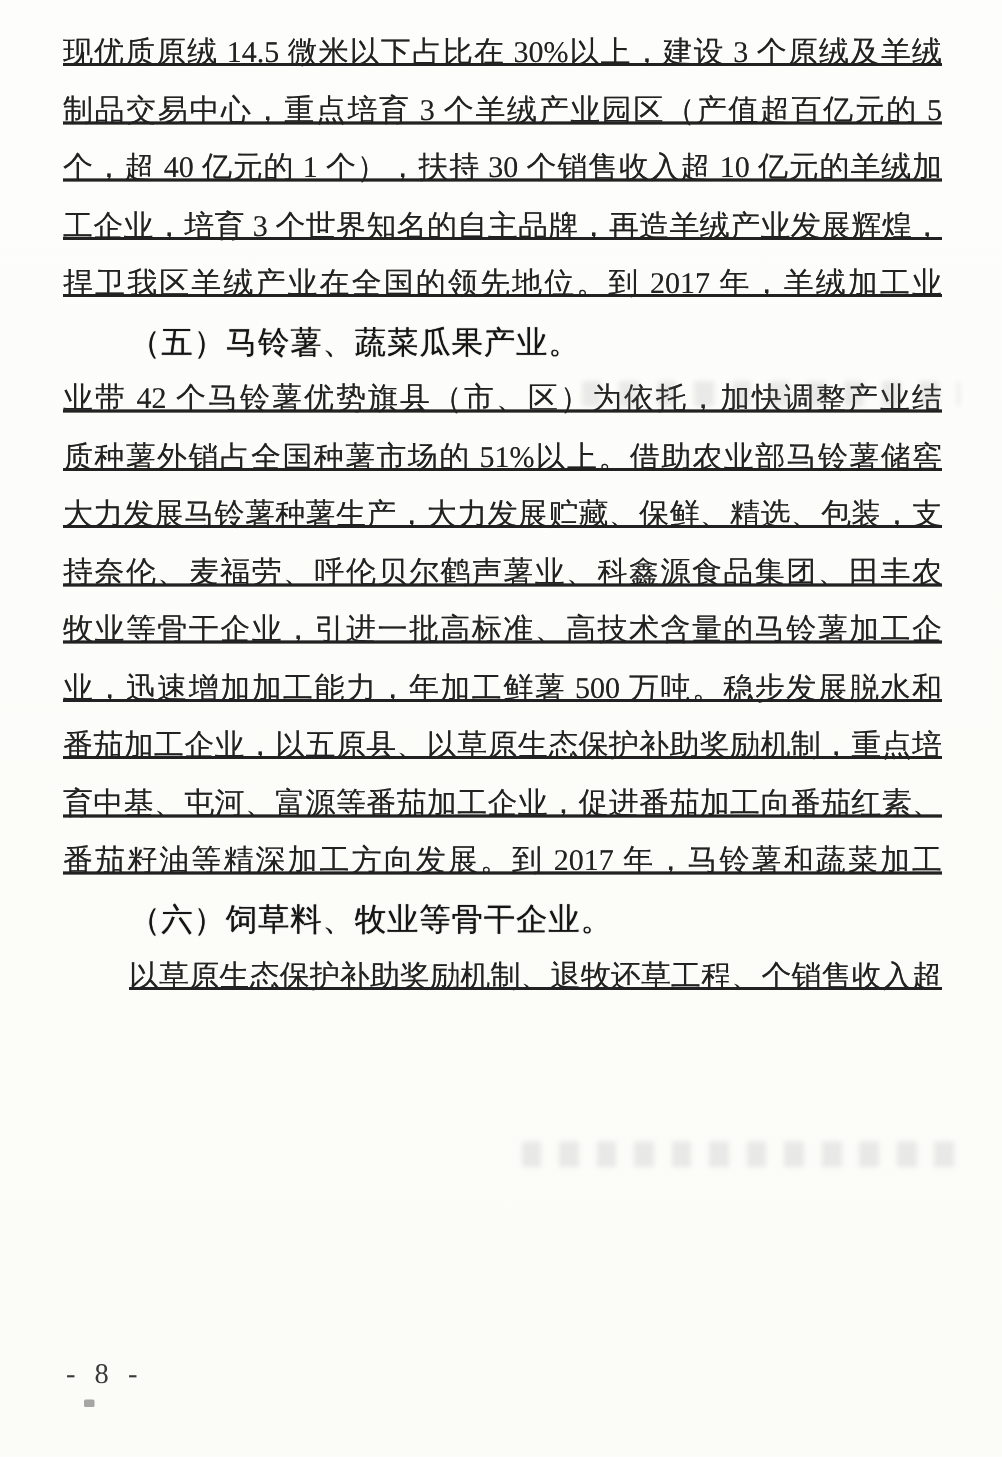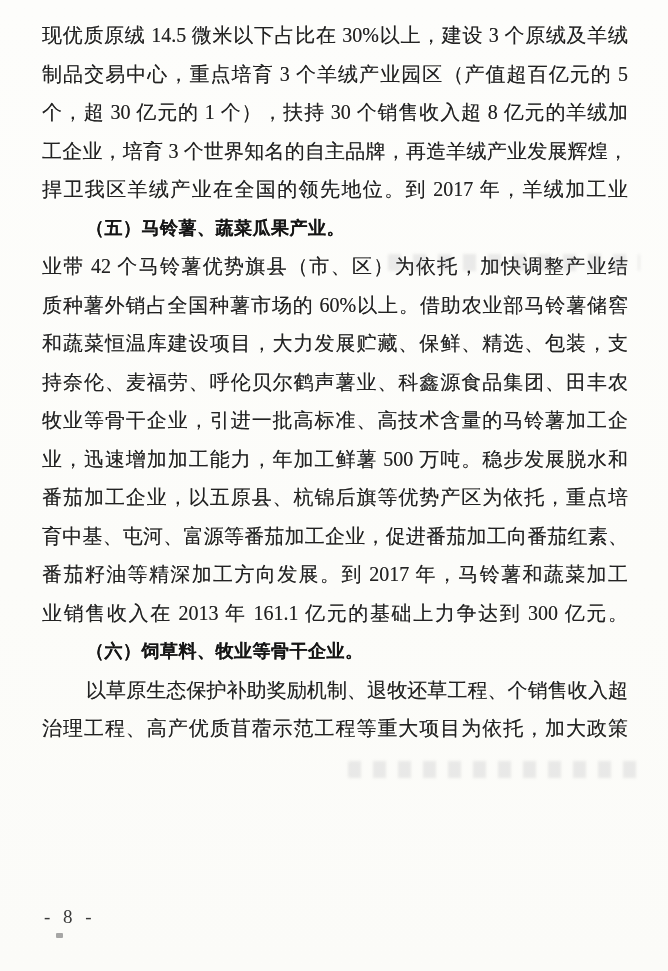--- a/index.html
+++ b/index.html
@@ -26,25 +26,26 @@
     letter-spacing:0.5px;
     white-space:nowrap;
     color:#222;
     text-shadow:0 0 0.4px rgba(40,40,40,0.55);
   }
   .ln.j{
     white-space:normal;
     text-align:justify;
     text-align-last:justify;
     letter-spacing:0;
+    text-decoration:underline;
   }
   .ln.ind{ padding-left:44px; }
   .ln.h{
-    font-weight:700;
-    font-size:18px;
+    font-weight:400;
+    font-size:21px;
     color:#151515;
     text-shadow:0 0 0.6px rgba(20,20,20,0.8);
   }
   .footer{
     position:absolute;
     left:44px;top:906px;
     font-size:19px;
     letter-spacing:4px;
     color:#3a3a3a;
   }
@@ -71,37 +72,35 @@
   }
 </style>
 </head>
 <body>
 
 <div class="page">
 
   <div class="content">
     <div class="ln j">现优质原绒 14.5 微米以下占比在 30%以上，建设 3 个原绒及羊绒</div>
     <div class="ln j">制品交易中心，重点培育 3 个羊绒产业园区（产值超百亿元的 5</div>
-    <div class="ln j">个，超 30 亿元的 1 个），扶持 30 个销售收入超 8 亿元的羊绒加</div>
+    <div class="ln j">个，超 40 亿元的 1 个），扶持 30 个销售收入超 10 亿元的羊绒加</div>
     <div class="ln j">工企业，培育 3 个世界知名的自主品牌，再造羊绒产业发展辉煌，</div>
     <div class="ln j">捍卫我区羊绒产业在全国的领先地位。到 2017 年，羊绒加工业</div>
     <div class="ln h ind">（五）马铃薯、蔬菜瓜果产业。</div>
     <div class="ln j">业带 42 个马铃薯优势旗县（市、区）为依托，加快调整产业结</div>
-    <div class="ln j">质种薯外销占全国种薯市场的 60%以上。借助农业部马铃薯储窖</div>
-    <div class="ln j">和蔬菜恒温库建设项目，大力发展贮藏、保鲜、精选、包装，支</div>
+    <div class="ln j">质种薯外销占全国种薯市场的 51%以上。借助农业部马铃薯储窖</div>
+    <div class="ln j">大力发展马铃薯种薯生产，大力发展贮藏、保鲜、精选、包装，支</div>
     <div class="ln j">持奈伦、麦福劳、呼伦贝尔鹤声薯业、科鑫源食品集团、田丰农</div>
     <div class="ln j">牧业等骨干企业，引进一批高标准、高技术含量的马铃薯加工企</div>
     <div class="ln j">业，迅速增加加工能力，年加工鲜薯 500 万吨。稳步发展脱水和</div>
-    <div class="ln j">番茄加工企业，以五原县、杭锦后旗等优势产区为依托，重点培</div>
+    <div class="ln j">番茄加工企业，以五原县、以草原生态保护补助奖励机制，重点培</div>
     <div class="ln j">育中基、屯河、富源等番茄加工企业，促进番茄加工向番茄红素、</div>
     <div class="ln j">番茄籽油等精深加工方向发展。到 2017 年，马铃薯和蔬菜加工</div>
-    <div class="ln j">业销售收入在 2013 年 161.1 亿元的基础上力争达到 300 亿元。</div>
     <div class="ln h ind">（六）饲草料、牧业等骨干企业。</div>
     <div class="ln j ind">以草原生态保护补助奖励机制、退牧还草工程、个销售收入超</div>
-    <div class="ln j">治理工程、高产优质苜蓿示范工程等重大项目为依托，加大政策</div>
   </div>
 
   <div class="ghost ghost-1"></div>
   <div class="ghost ghost-2"></div>
   <div class="speck"></div>
 
   <div class="footer">- 8 -</div>
 
 </div>
 

